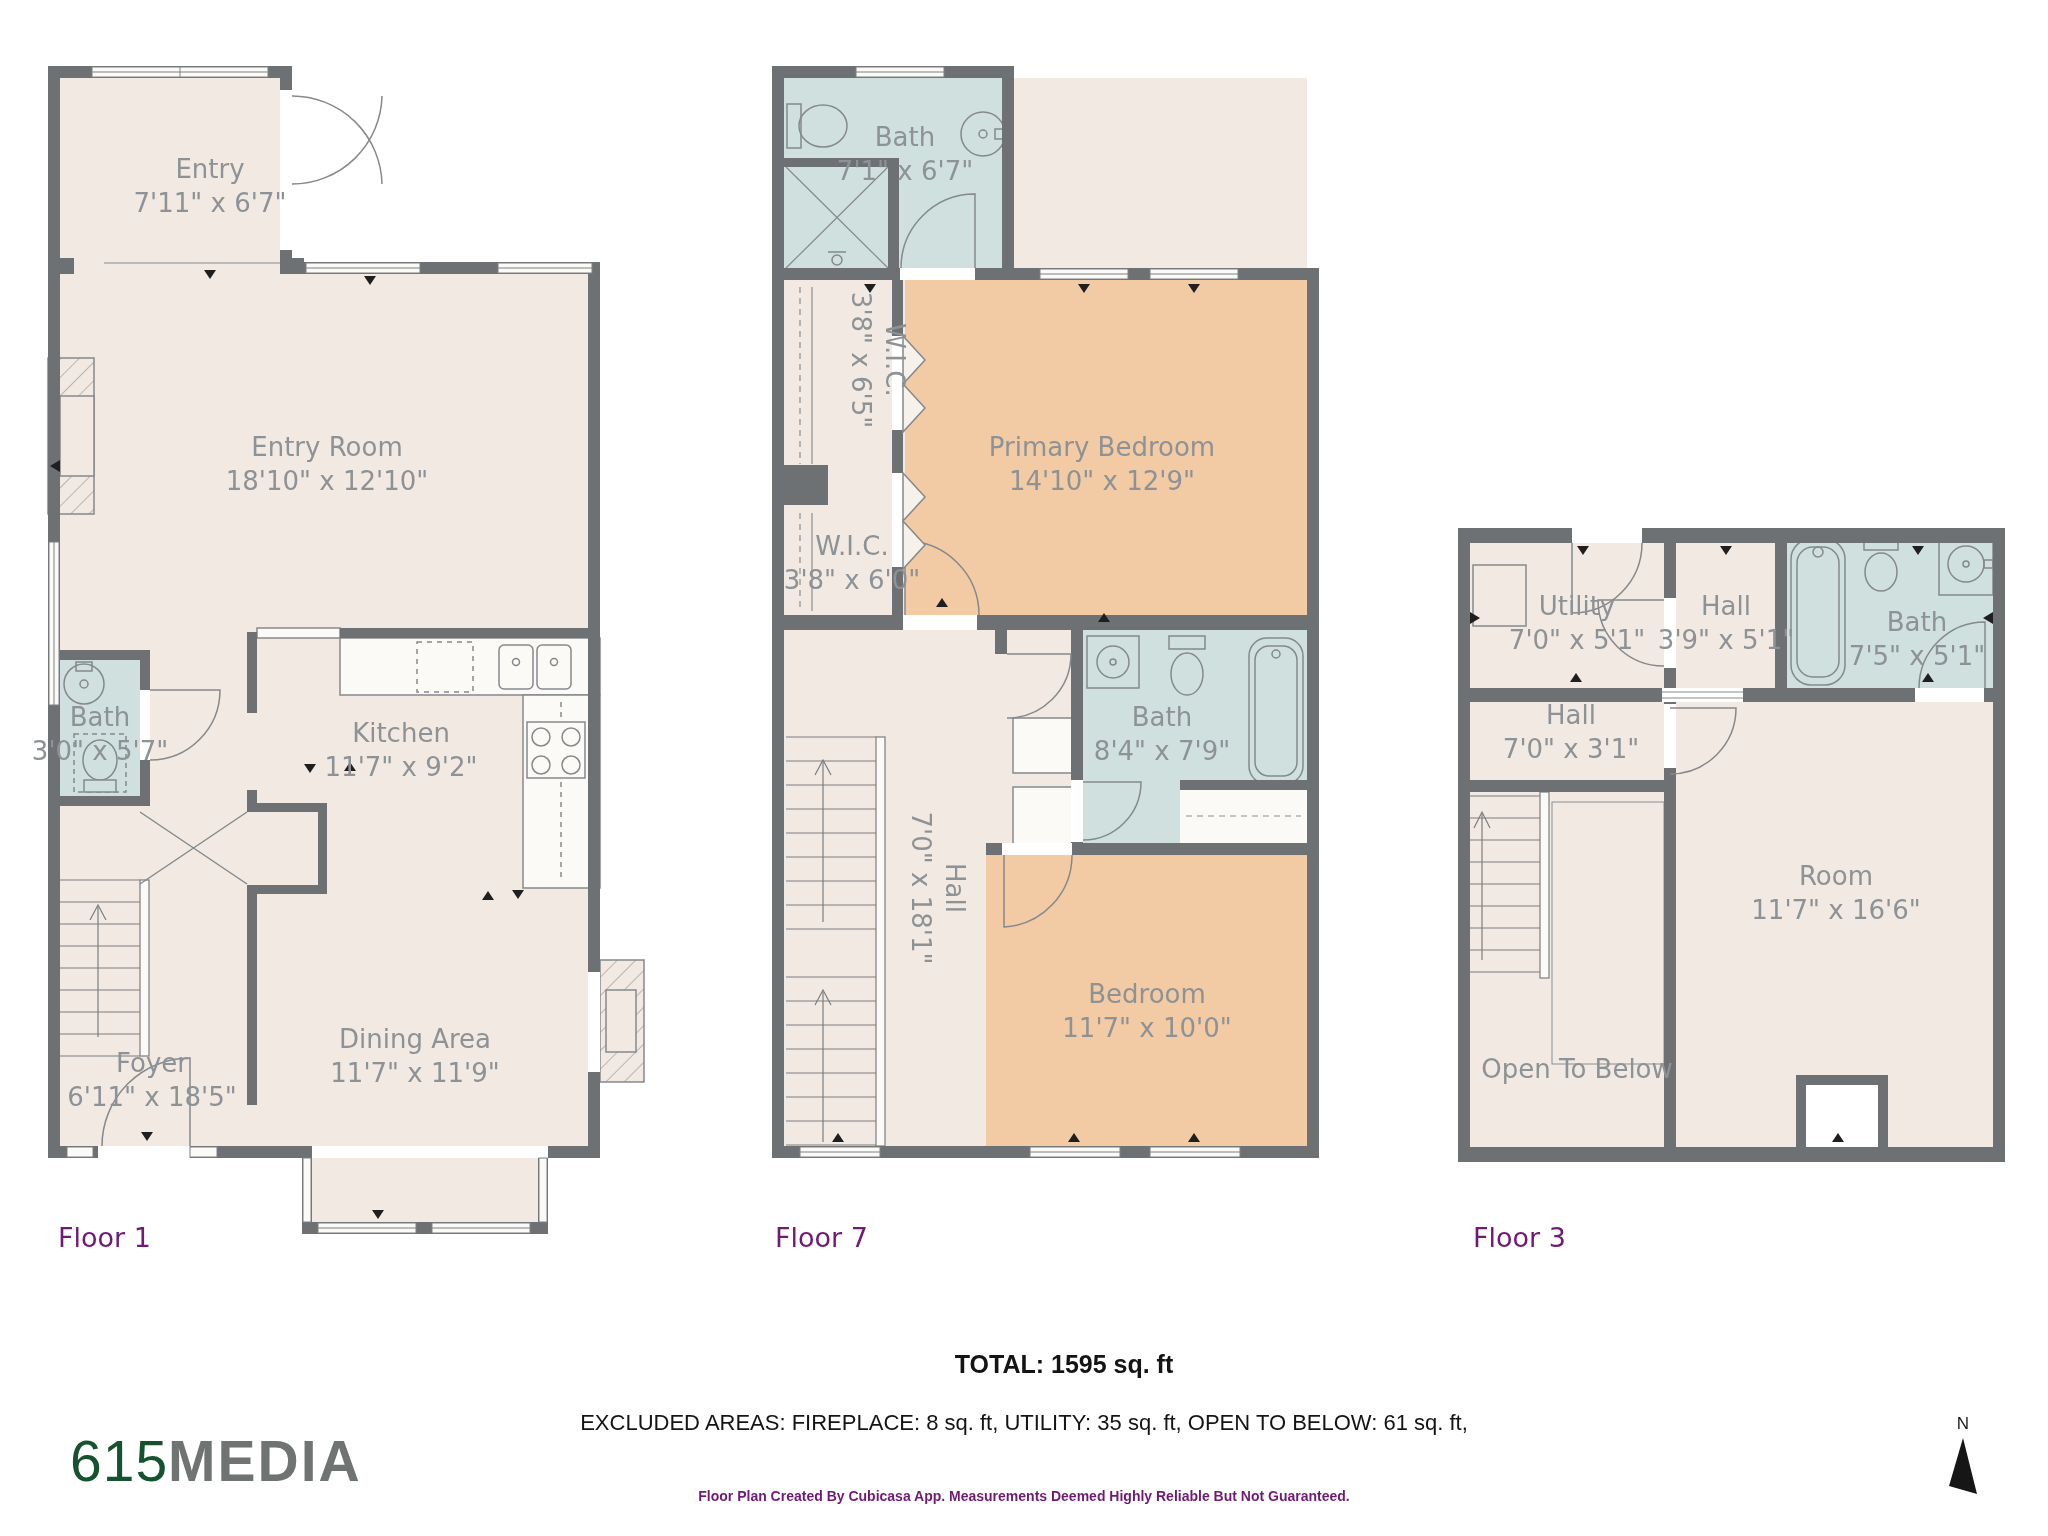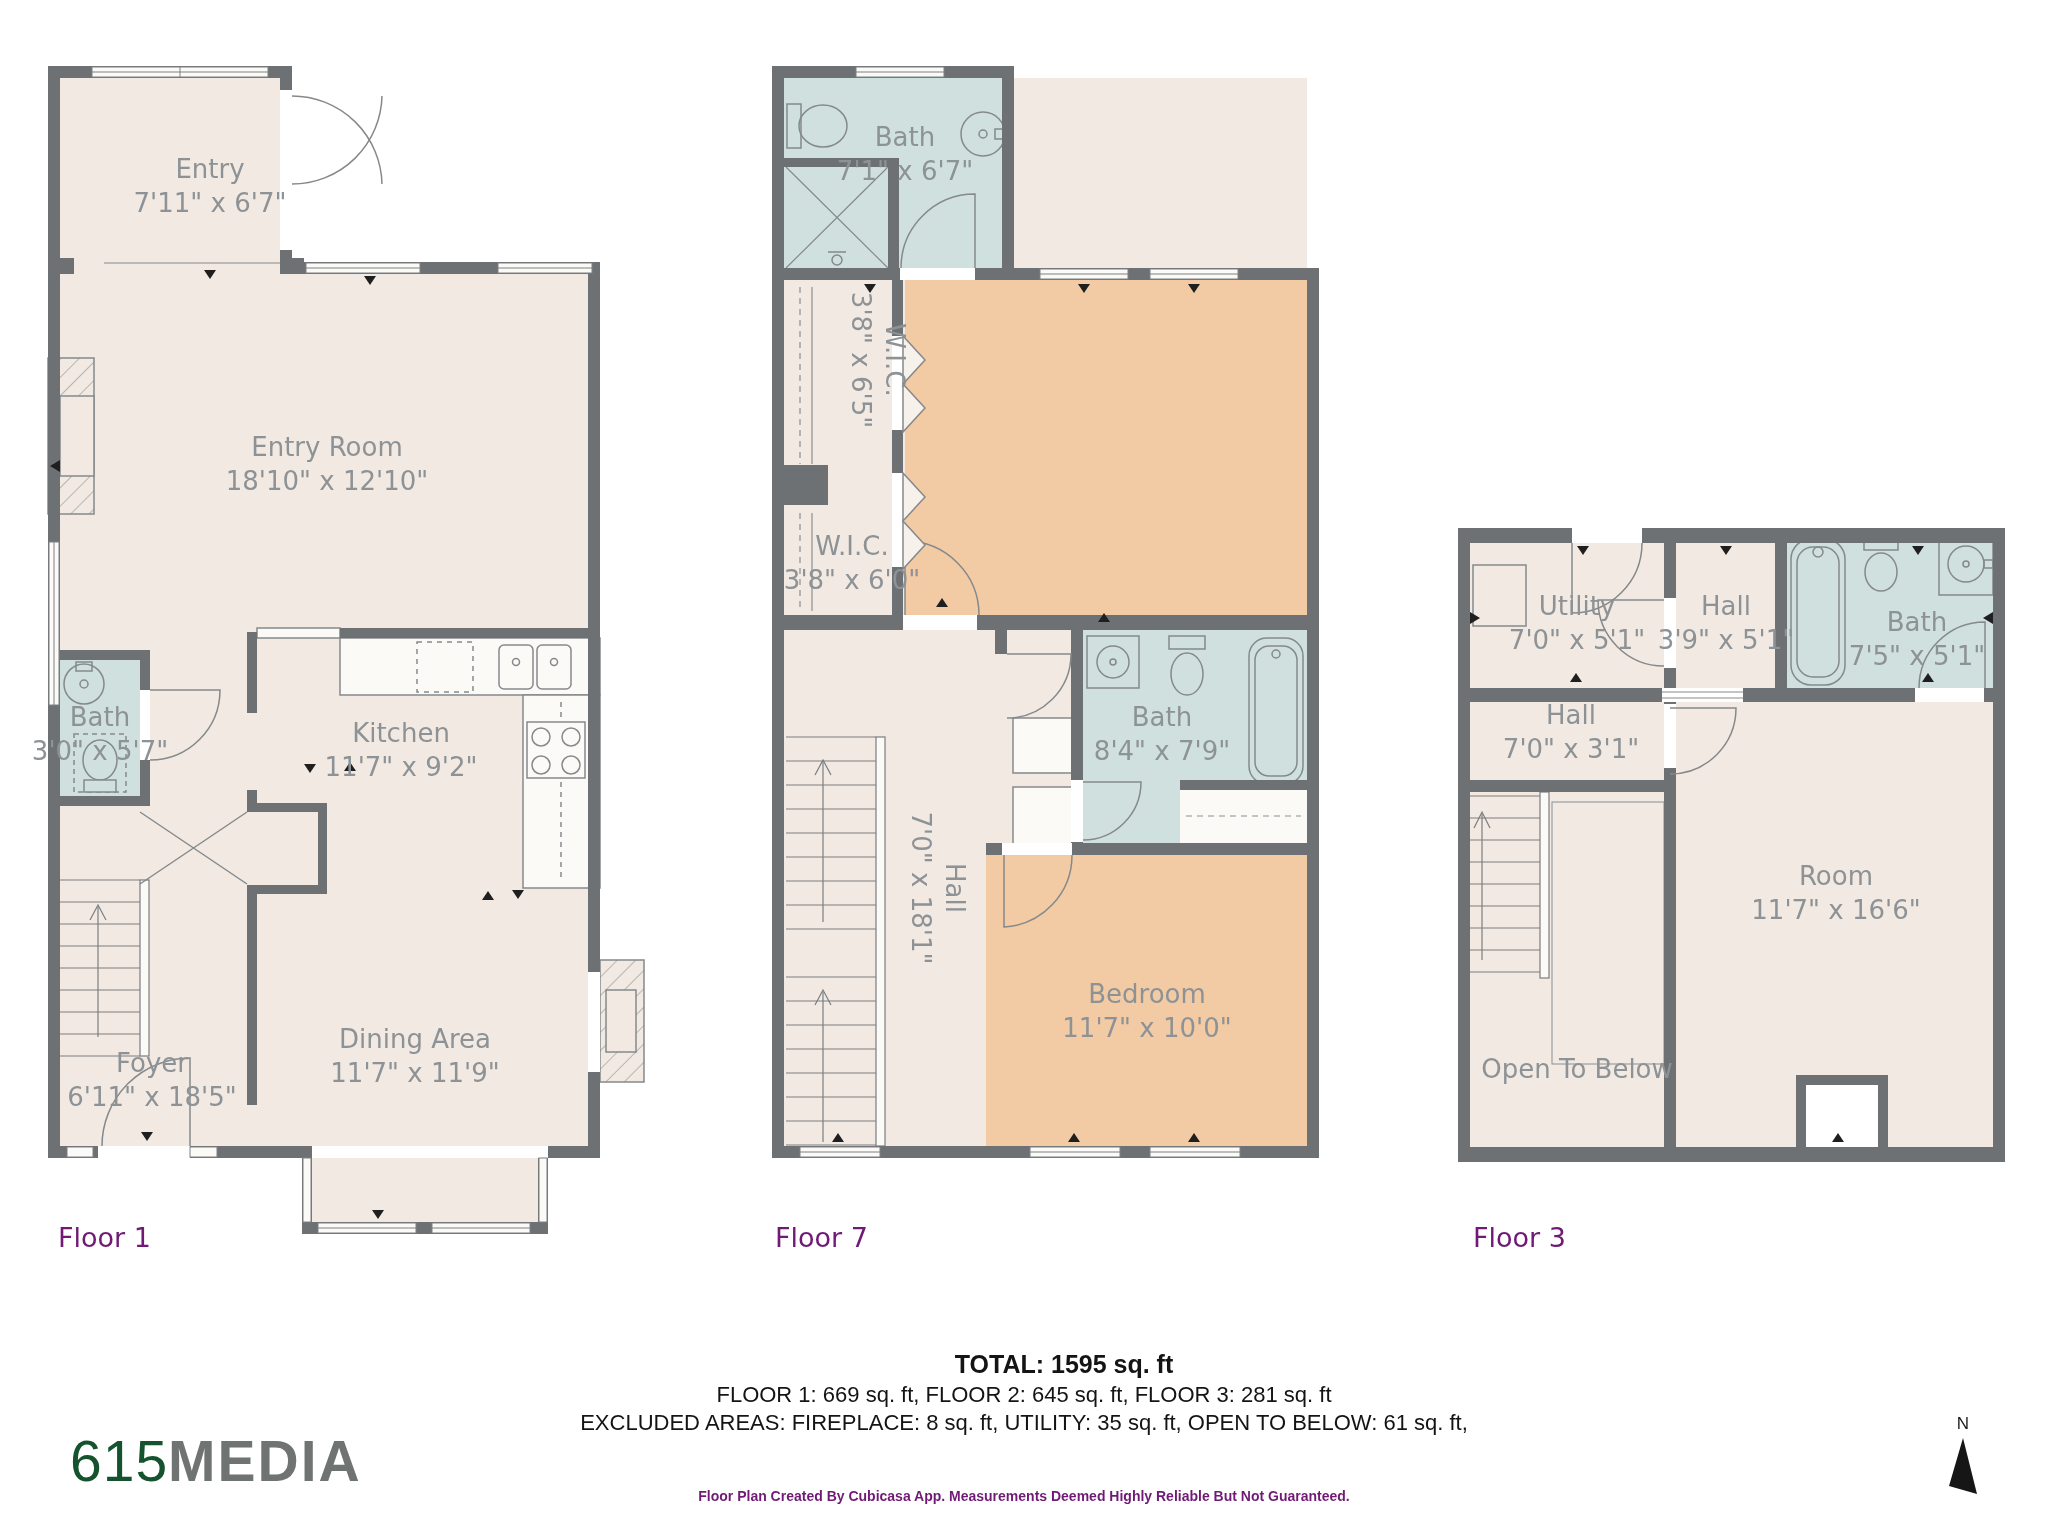--- a/index.html
+++ b/index.html
@@ -439,20 +439,24 @@
     </div>
 
 <div class="rlabel" style="left:905px;top:120px">
       <div>Bath</div>
       <div>7'1" x 6'7"</div>
     </div>
 <div class="rlabel v" style="left:878px;top:360px">
       <div>W.I.C.</div>
       <div>3'8" x 6'5"</div>
     </div>
+<div class="rlabel" style="left:1102px;top:430px">
+      <div>Primary Bedroom</div>
+      <div>14'10" x 12'9"</div>
+    </div>
 <div class="rlabel" style="left:852px;top:529px">
       <div>W.I.C.</div>
       <div>3'8" x 6'0"</div>
     </div>
 <div class="rlabel v" style="left:938px;top:888px">
       <div>Hall</div>
       <div>7'0" x 18'1"</div>
     </div>
 <div class="rlabel" style="left:1162px;top:700px">
       <div>Bath</div>
@@ -485,21 +489,20 @@
     </div>
 <div class="rlabel" style="left:1577px;top:1052px">
       <div>Open To Below</div>
     </div>
 
 <div class="caption" style="left:58px;top:1222px">Floor 1</div>
 <div class="caption" style="left:775px;top:1222px">Floor 7</div>
 <div class="caption" style="left:1473px;top:1222px">Floor 3</div>
 
 <div class="sum total" style="top:1350px">TOTAL: 1595 sq. ft</div>
-<div class="sum" style="top:1382px">FLOOR 1: 669 sq. ft, FLOOR 2: 645 sq. ft, FLOOR 3: 281 sq. ft</div>
 <div class="sum" style="top:1410px">EXCLUDED AREAS: FIREPLACE: 8 sq. ft, UTILITY: 35 sq. ft, OPEN TO BELOW: 61 sq. ft,</div>
 <div class="sum disc" style="top:1488px">Floor Plan Created By Cubicasa App. Measurements Deemed Highly Reliable But Not Guaranteed.</div>
 
 <div id="logo"><span class="p1">615</span><span class="p2">MEDIA</span></div>
 
 <div id="compass">
   <div class="n">N</div>
   <svg width="44" height="64" viewBox="0 0 44 64">
         <polygon points="22,4 36,60 8,52" fill="#161616"></polygon>
       </svg>

